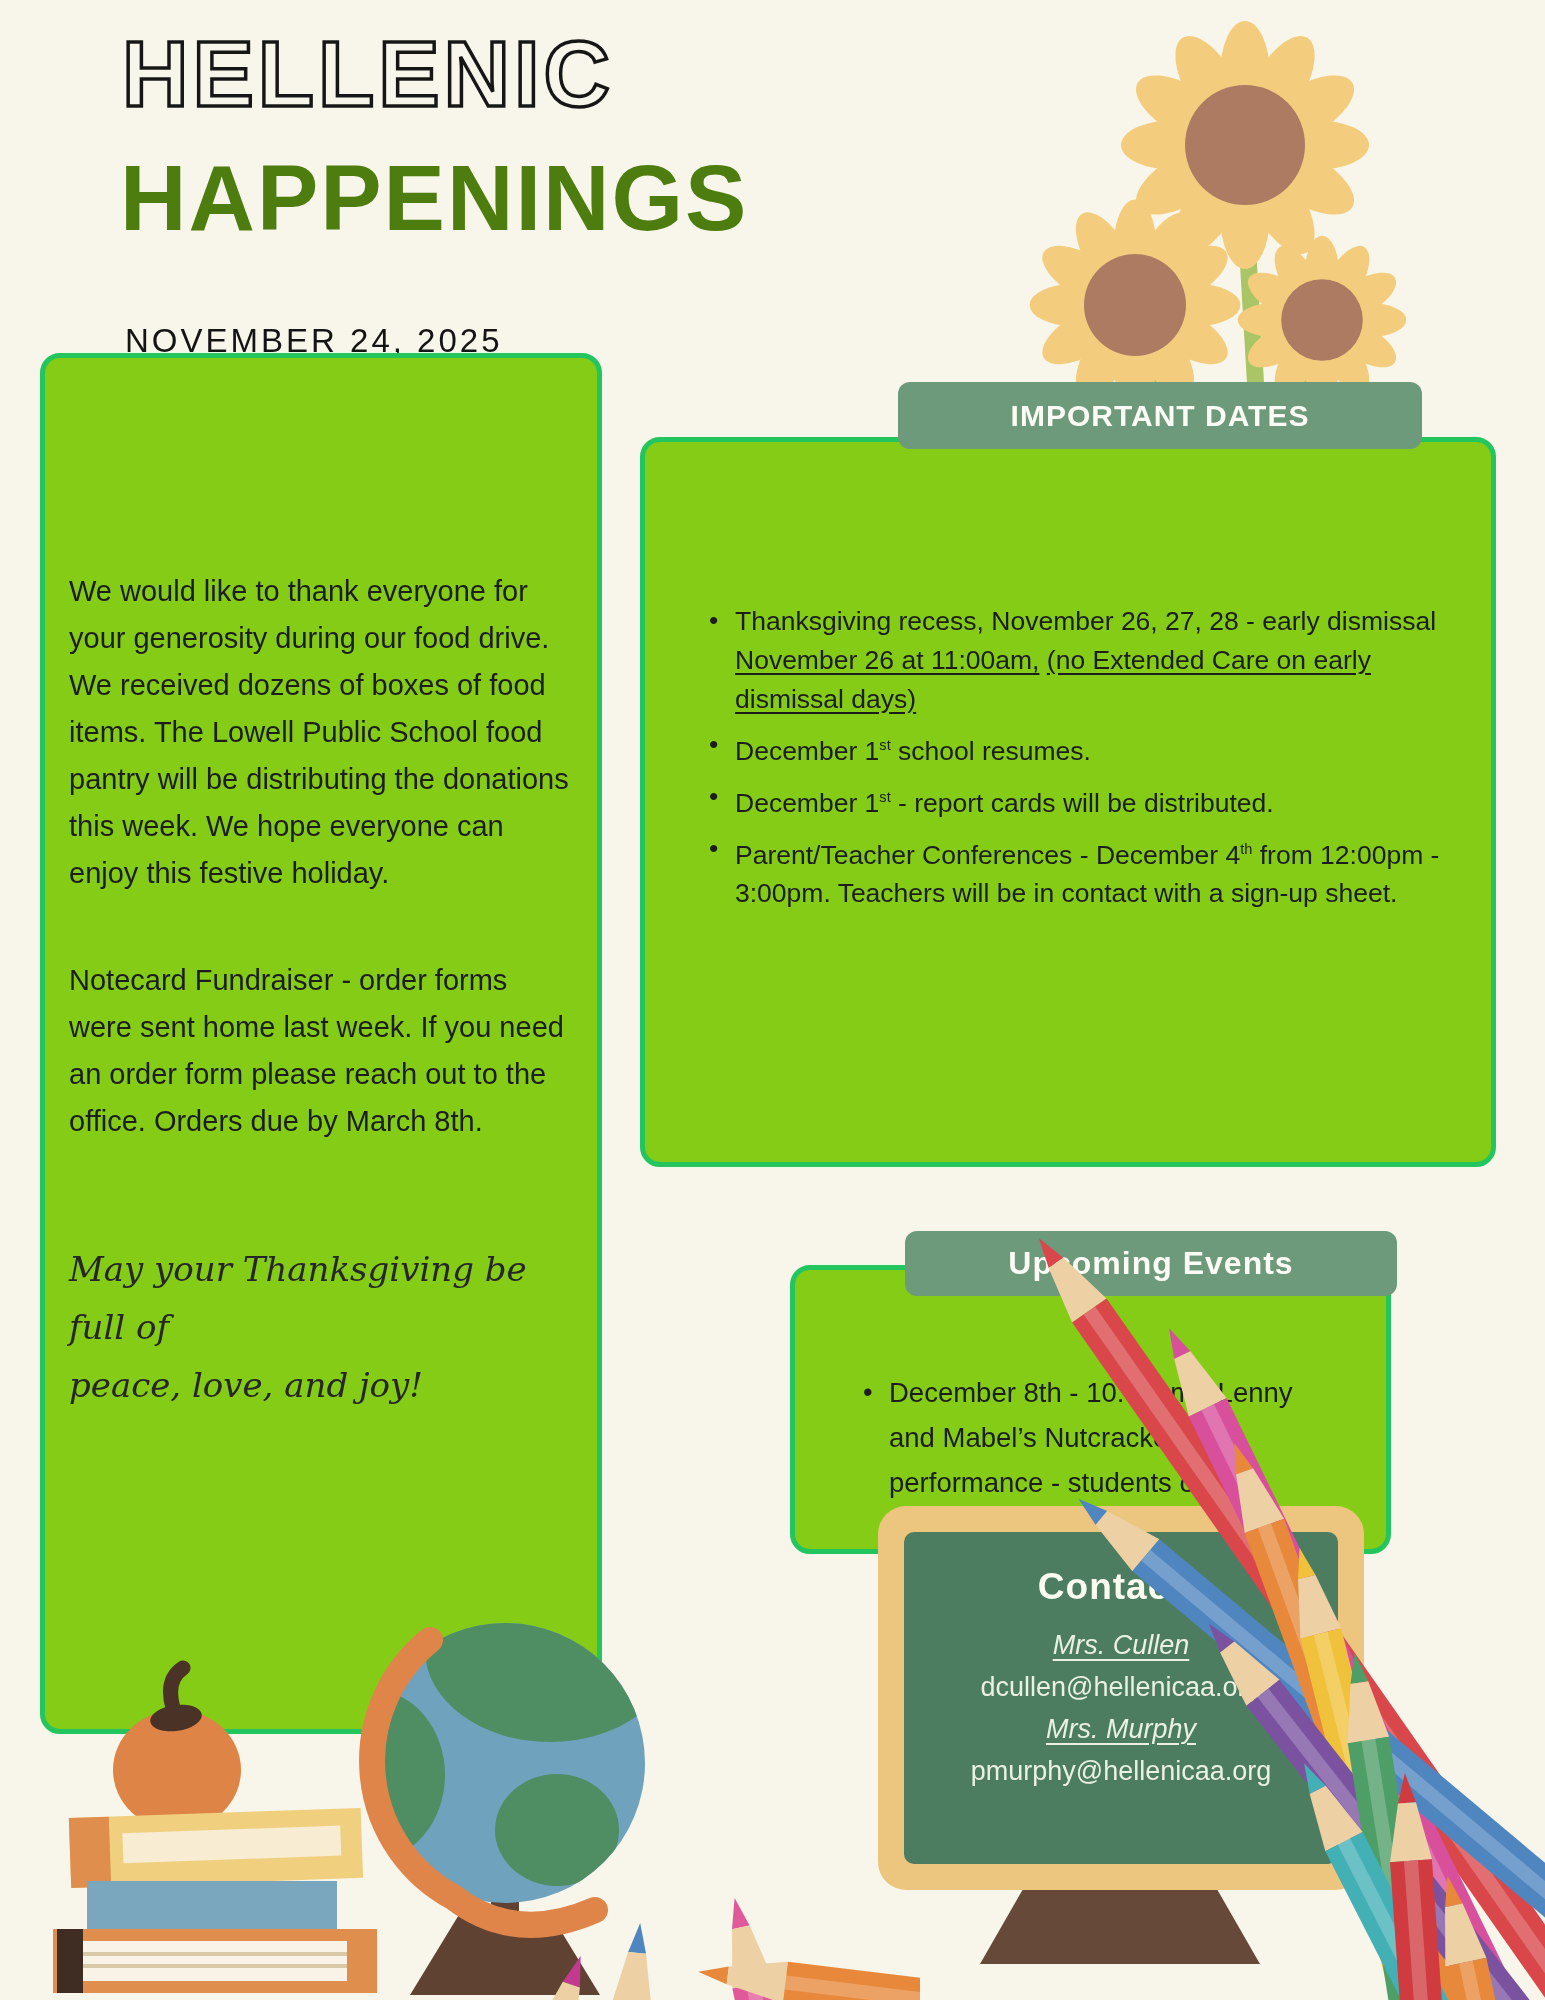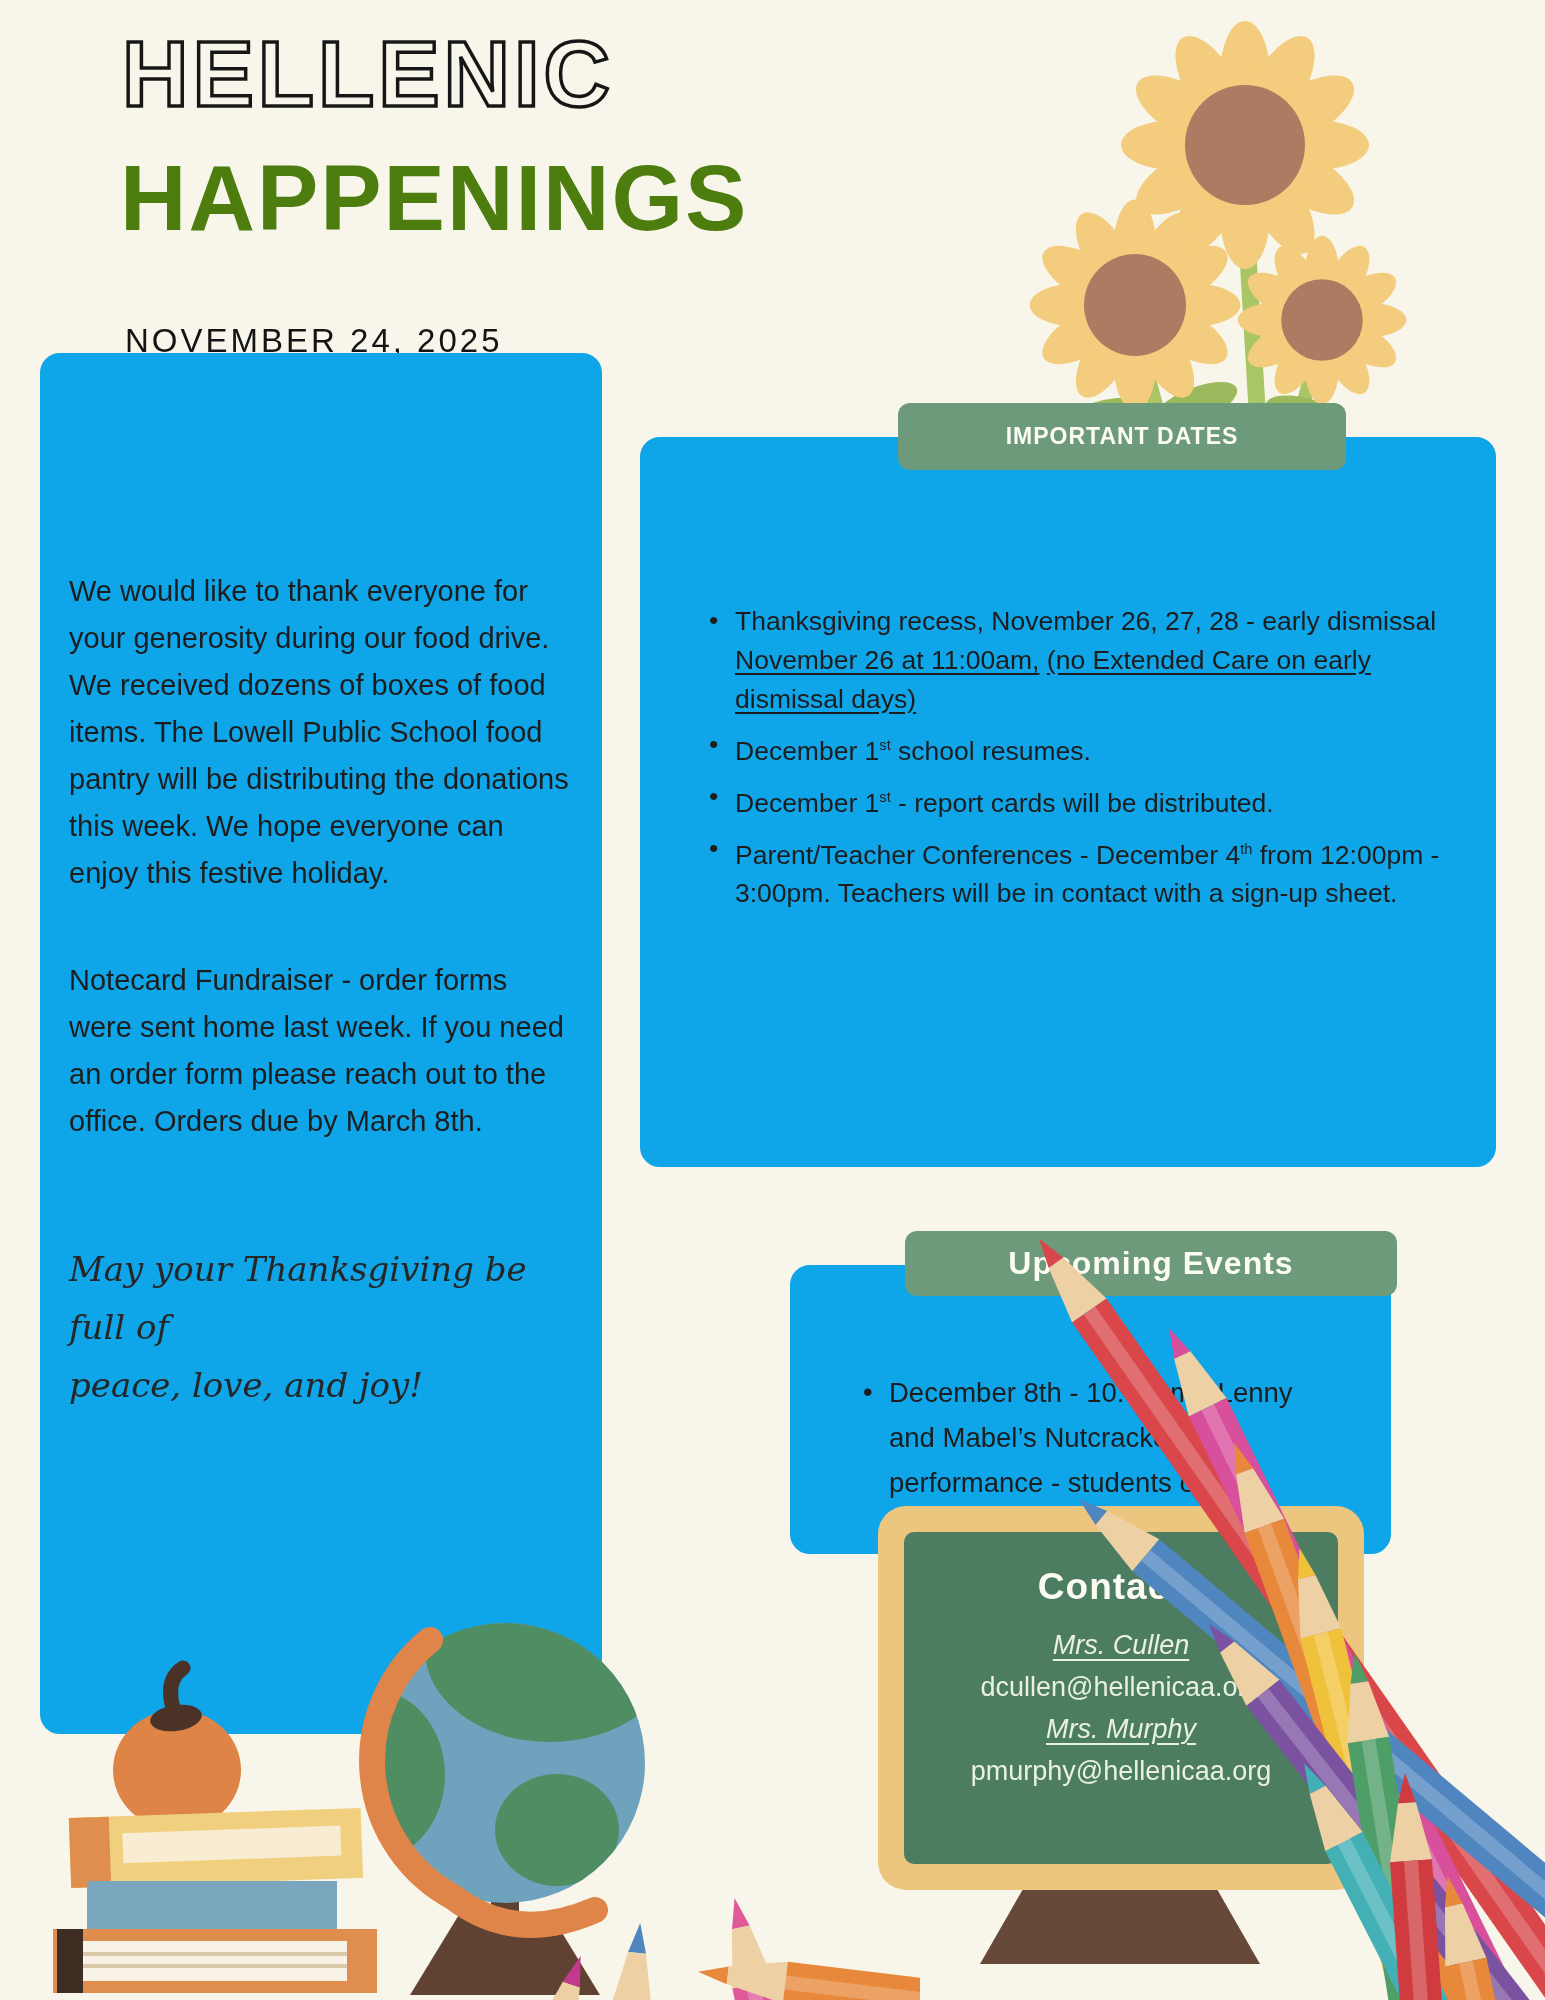--- a/index.html
+++ b/index.html
@@ -17,31 +17,31 @@
   .title2 {
     position:absolute; left:120px; top:146px;
     font-size:92px; font-weight:bold; letter-spacing:2px; color:#4d7c0f;
   }
   .issue-date {
     position:absolute; left:125px; top:322px;
     font-size:33px; letter-spacing:3px; color:#141414;
   }
   
   .panel {
-    position:absolute; background:#0ea5e9; border:5px solid #0ea5e9;
+    position:absolute; background:#84cc16; border:5px solid #22c55e;
     border-radius:20px; z-index:1; box-sizing:border-box;
   }
   .badge {
     position:absolute; background:#6d9a7a; border-radius:12px;
     display:flex; align-items:center; justify-content:center;
     color:#fcfcf5; font-weight:bold; z-index:2; letter-spacing:1px;
   }
   .badge-announcements { left:115px; top:320px; width:415px; height:64px; font-size:30px; }
   .panel-announcements { left:40px;  top:353px; width:562px; height:1381px; padding:210px 20px 0 24px; }
-  .badge-dates { left:898px; top:403px; width:448px; height:67px; font-size:23px; }
+  .badge-dates { left:898px; top:382px; width:524px; height:67px; font-size:30px; }
   .panel-dates { left:640px; top:437px; width:856px; height:730px; }
   .badge-events { left:905px; top:1231px; width:492px; height:65px; font-size:32px; }
   .panel-events { left:790px; top:1265px; width:601px; height:289px; }
 
   .panel-announcements p { margin:0 0 60px 0; font-size:29px; line-height:47px; color:#1d1d1d; }
   .blessing {
     margin-top:95px; text-align:left;
     font-family:"DejaVu Serif", serif; font-style:italic;
     font-size:34px; line-height:58px; color:#262626;
   }

